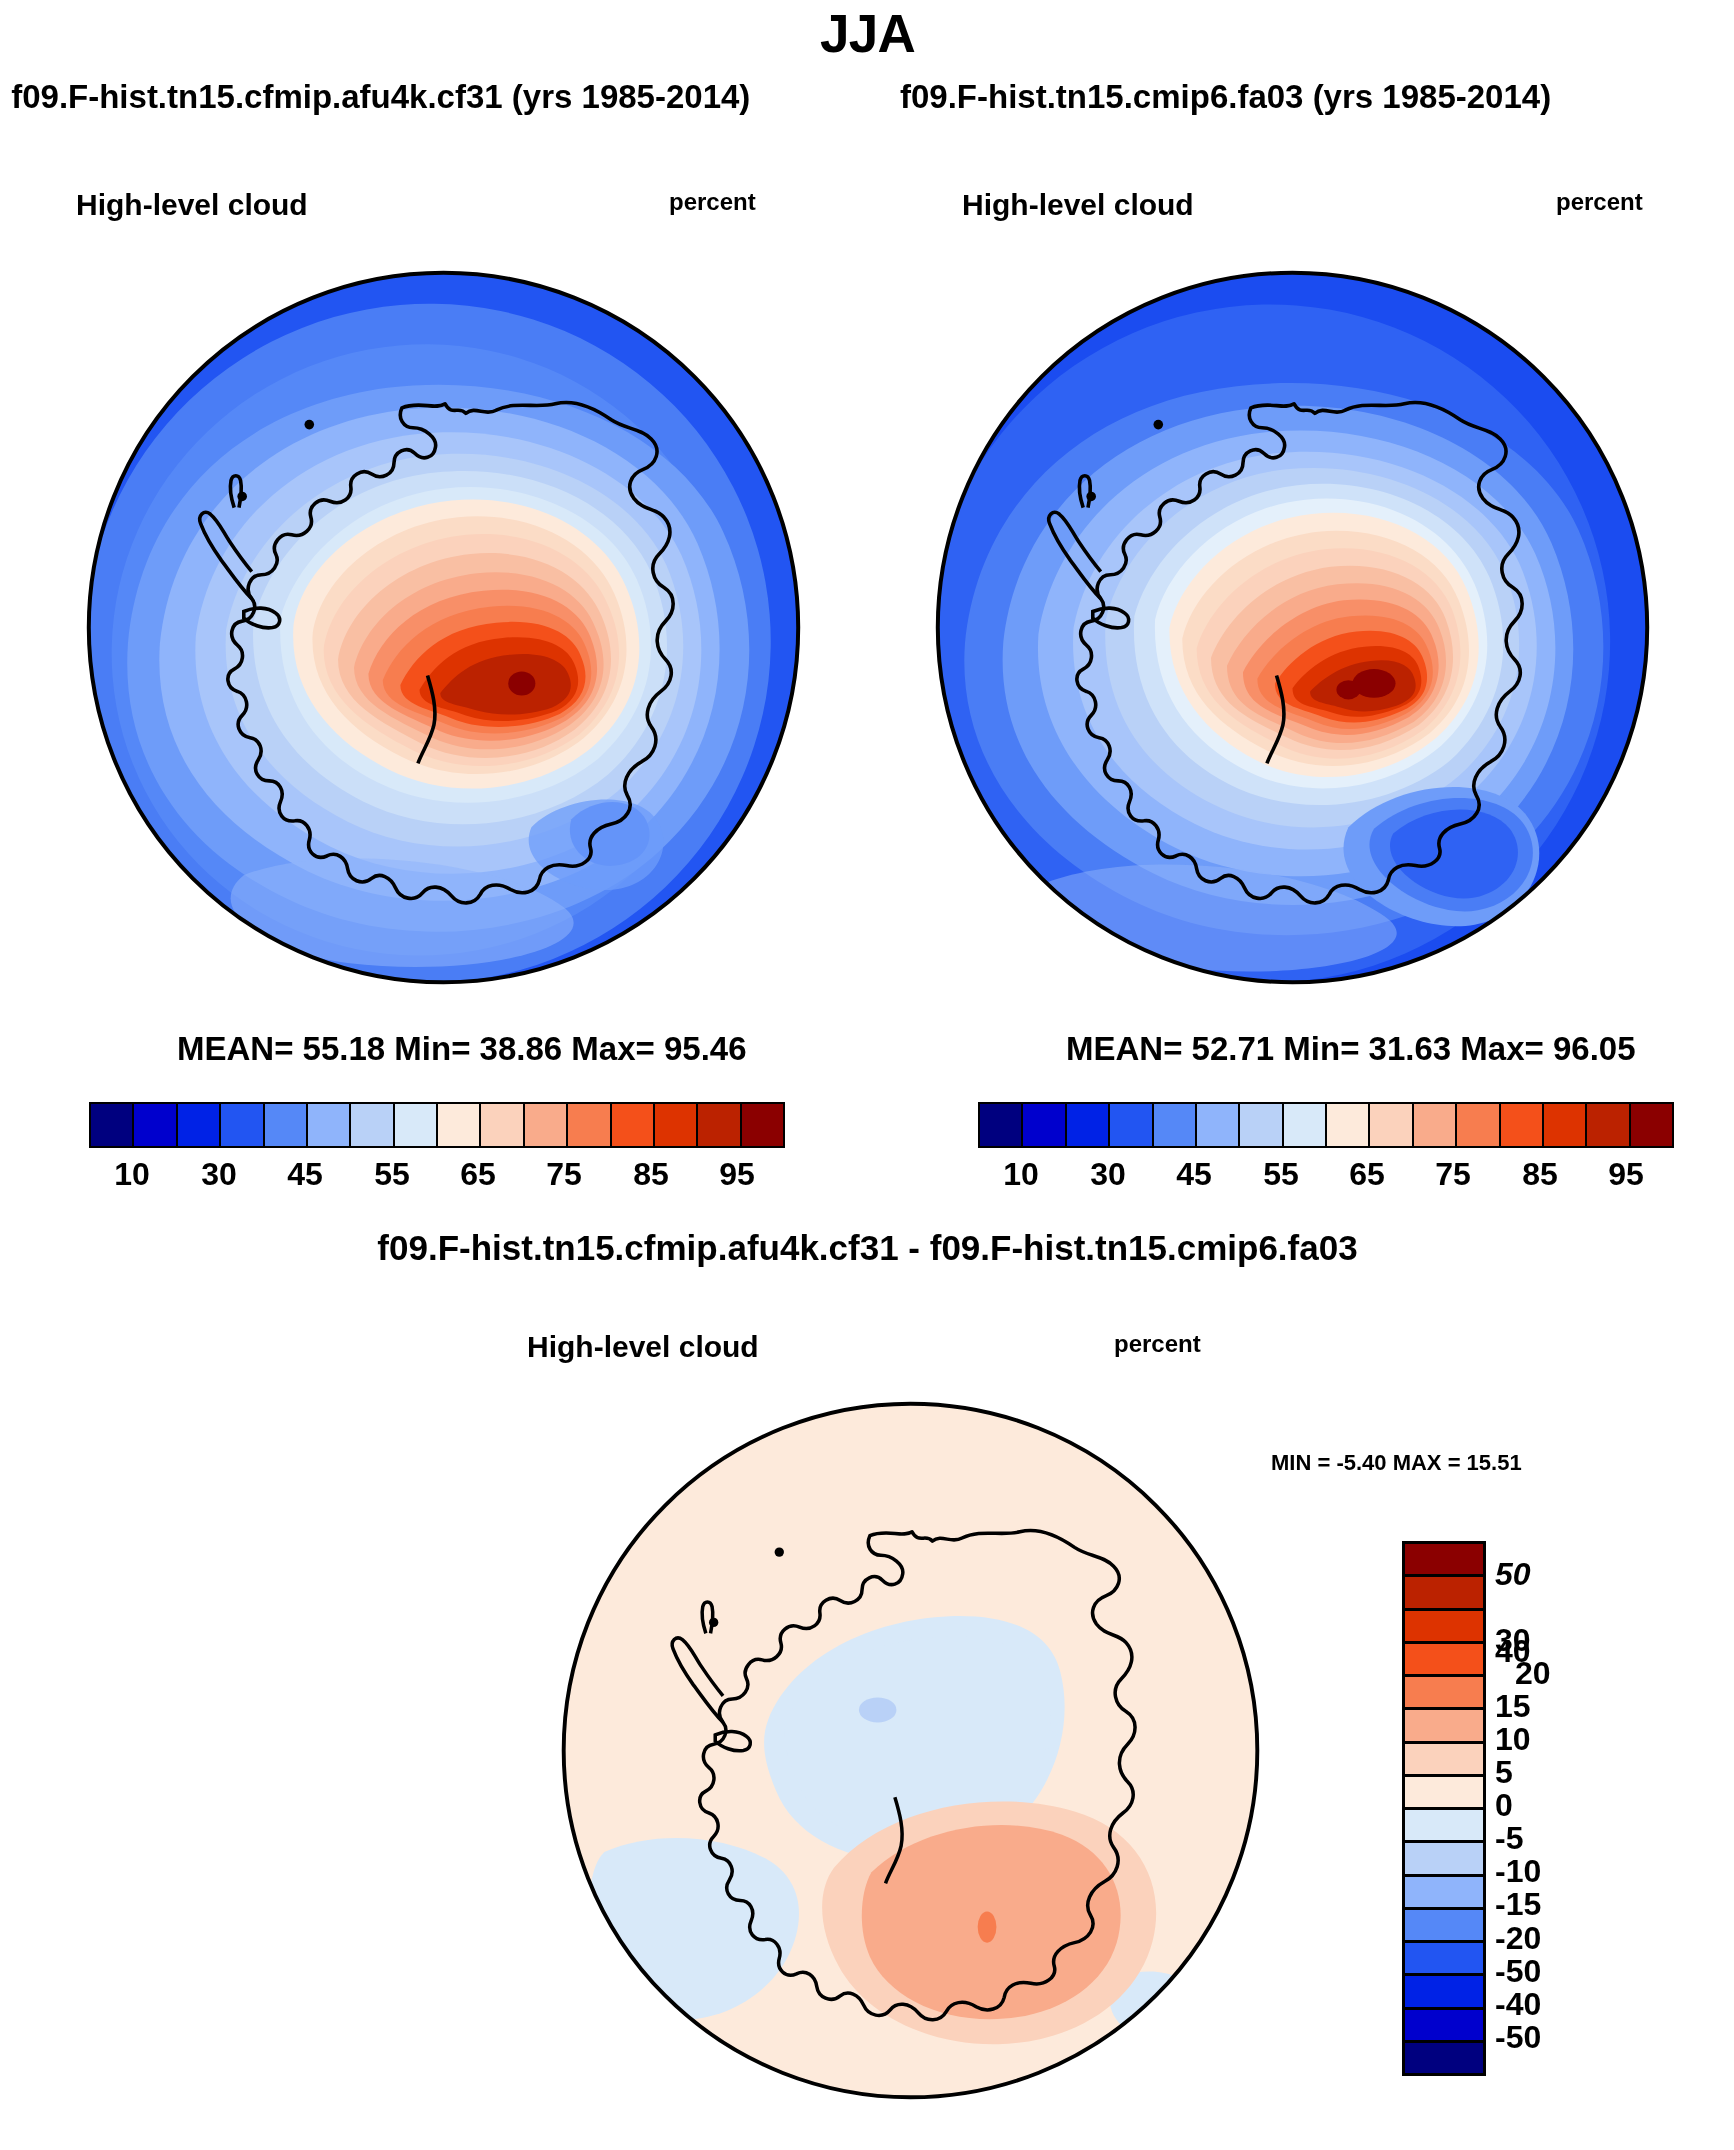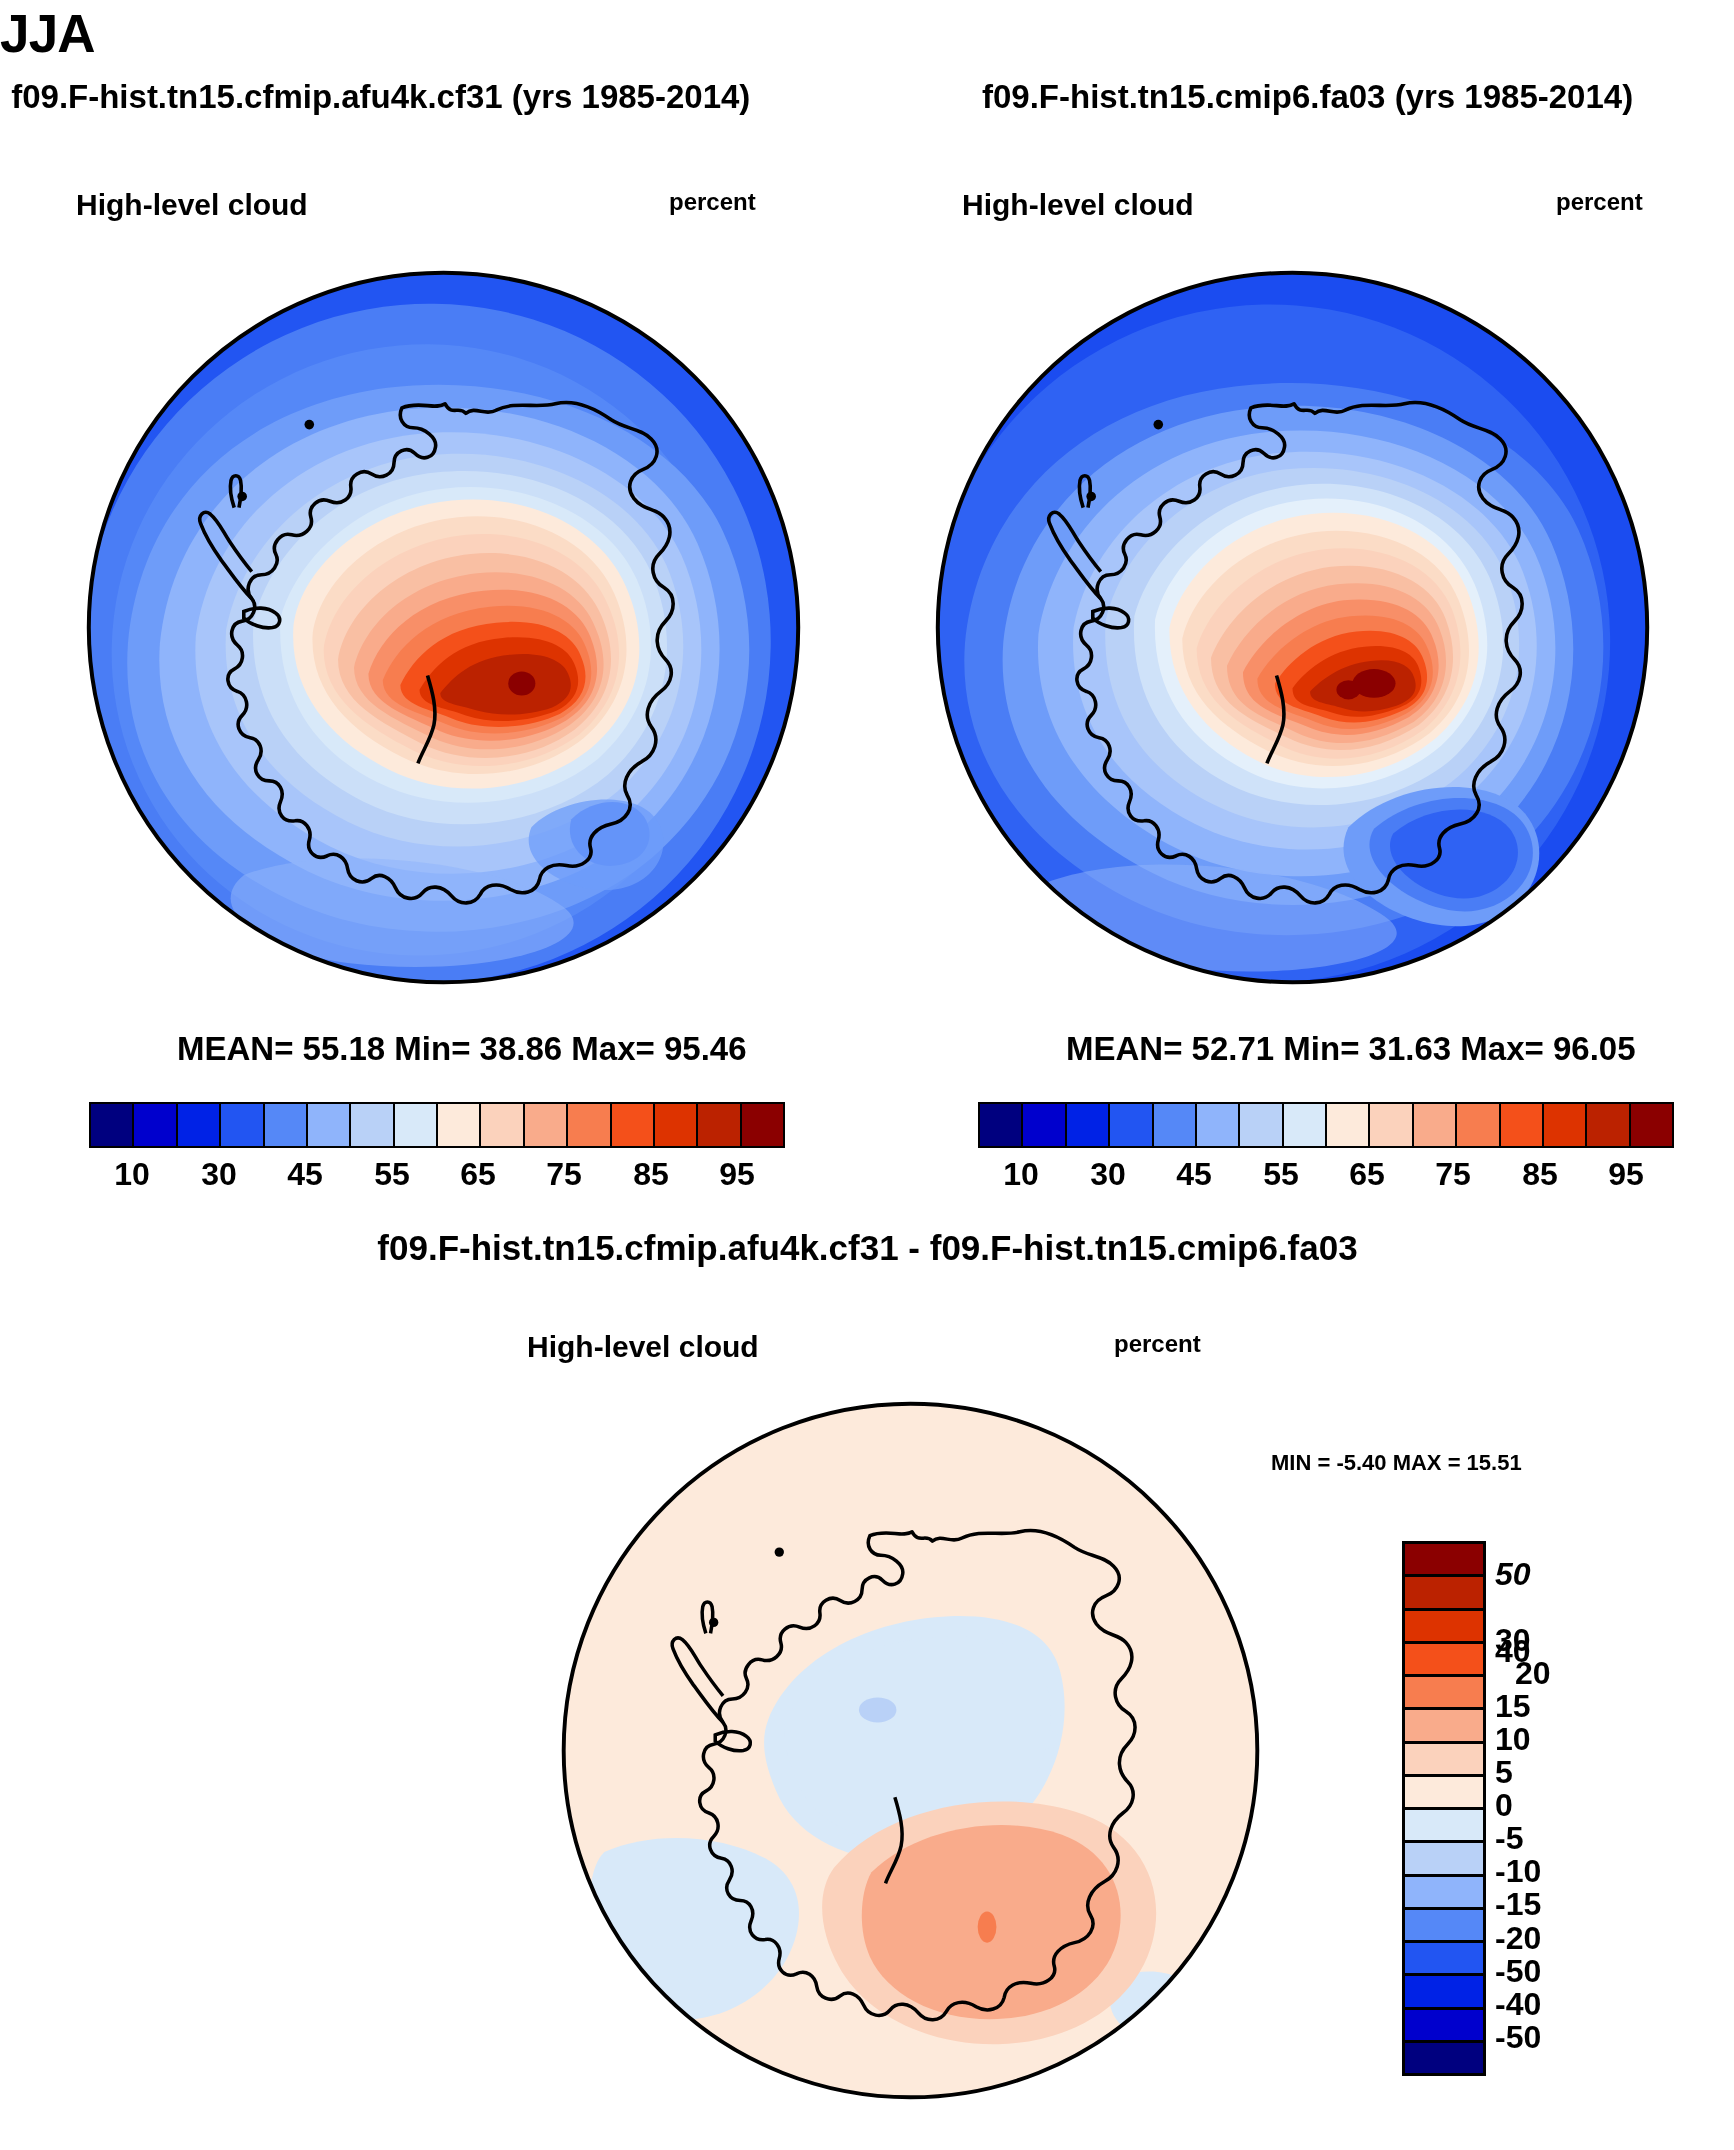--- a/index.html
+++ b/index.html
@@ -4,28 +4,28 @@
 <title>JJA High-level cloud</title>
 <style>
   html,body{margin:0;padding:0;background:#ffffff;}
   body{
     width:1735px;height:2151px;position:relative;
     font-family:"Liberation Sans","DejaVu Sans",sans-serif;
     color:#000;overflow:hidden;
   }
   .abs{position:absolute;}
   #main-title{
-    left:0;top:3.2px;width:1735px;text-align:left;
+    left:0;top:3.2px;width:1735px;text-align:center;
     font-size:53px;font-weight:bold;letter-spacing:-0.8px;
   }
   .case-title{
     top:78px;font-size:33px;font-weight:bold;white-space:nowrap;
   }
   #case-title-left{left:11.2px;}
-  #case-title-right{left:982px;}
+  #case-title-right{left:900px;}
   .panel-var{font-size:30px;font-weight:bold;white-space:nowrap;}
   .panel-unit{font-size:24px;font-weight:bold;white-space:nowrap;}
 
   
   .map-wrap{position:absolute;}
   .map-svg{display:block;}
 
   
   .cbar-h{position:absolute;display:flex;border:2.4px solid #000;box-sizing:content-box;}
   .cbar-h .cell{flex:1 1 0;border-right:2.4px solid #000;}

